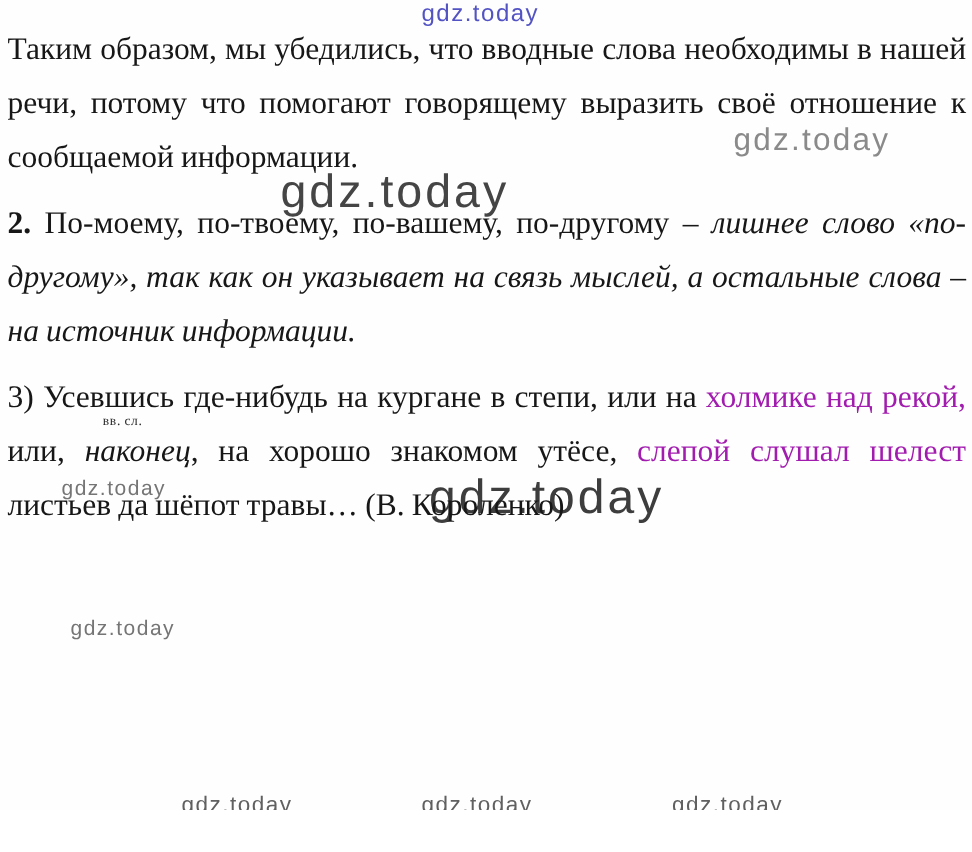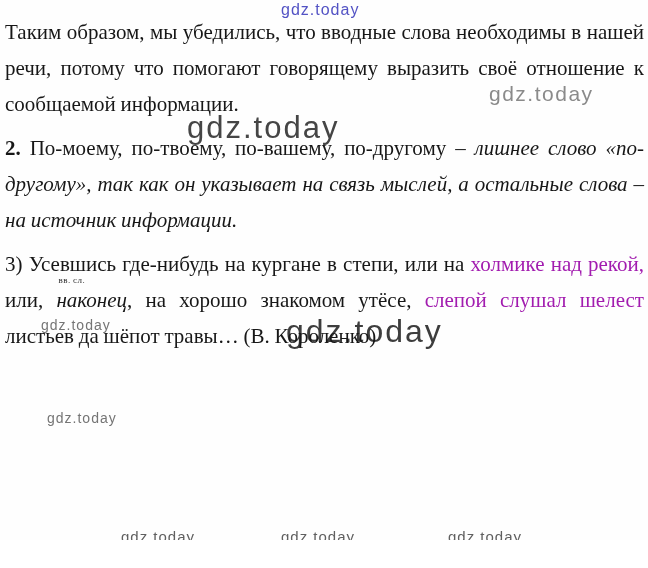--- a/index.html
+++ b/index.html
@@ -20,21 +20,21 @@
     text-align: justify;
     word-spacing: -0.5px;
   }
   .b { font-weight: bold; }
   .i { font-style: italic; }
   .faded { color: #a21caf; }
   .nakonec-wrap { position: relative; font-style: italic; }
   .vv-label {
     position: absolute;
     top: -12px;
-    left: 2px;
+    left: 12px;
     font-size: 9px;
     line-height: 9px;
     font-style: normal;
     letter-spacing: 0.5px;
     color: #2a2a2a;
     white-space: nowrap;
   }
   .wm {
     position: absolute;
     z-index: 0;

